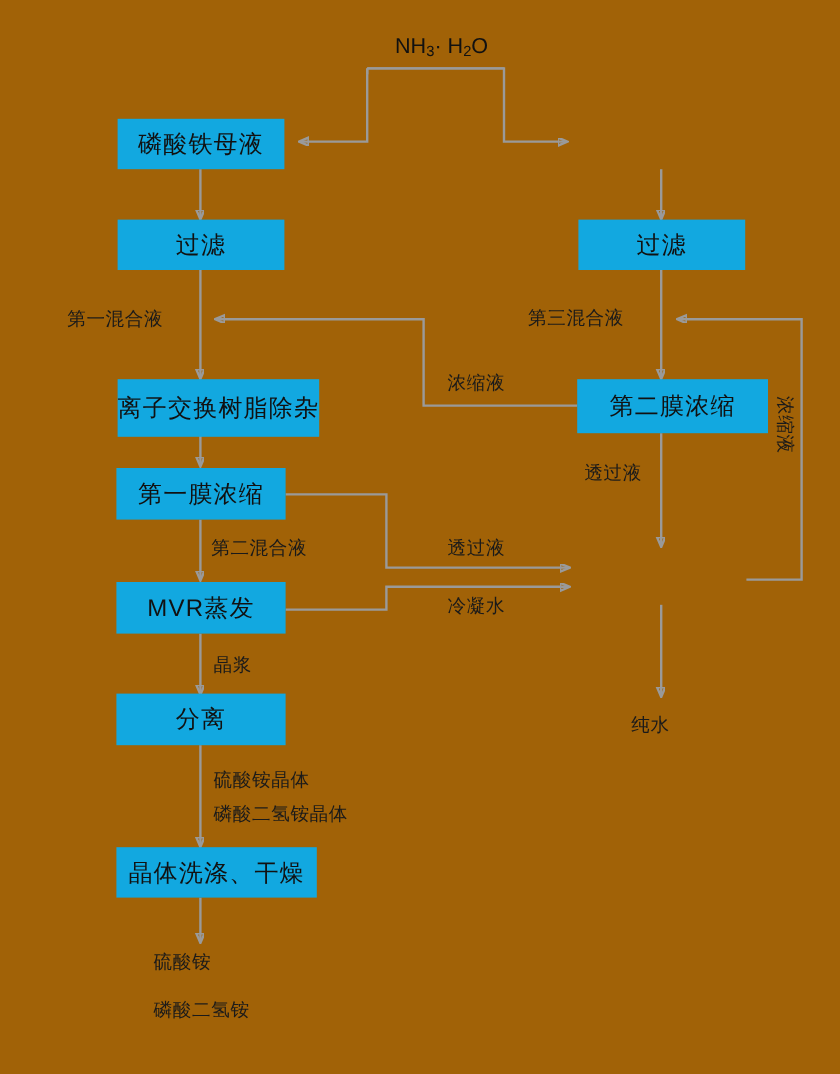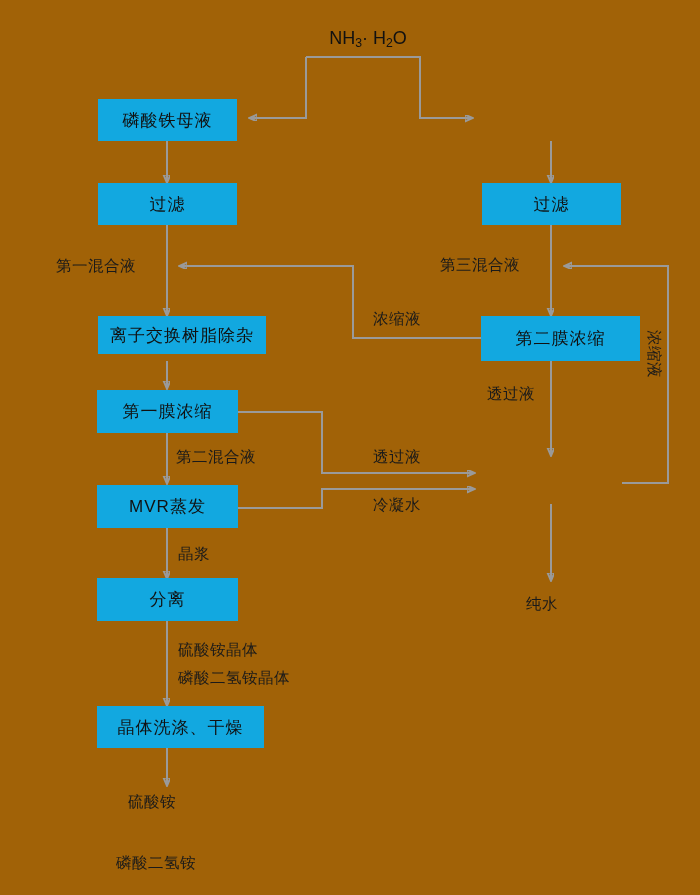--- a/index.html
+++ b/index.html
@@ -15,21 +15,21 @@
     font-family: "Liberation Sans", "DejaVu Sans", sans-serif;
     overflow: hidden;
   }
   .node {
     position: absolute;
     background: #12A8E0;
     color: #111111;
     display: flex;
     align-items: center;
     justify-content: center;
-    font-size: 17px;
+    font-size: 20px;
     letter-spacing: 1px;
     box-sizing: border-box;
     white-space: nowrap;
   }
   .lbl {
     position: absolute;
     color: #1a1a1a;
     font-size: 15.5px;
     white-space: nowrap;
     letter-spacing: 0.5px;
@@ -120,21 +120,21 @@
     <span>NH</span><sub>3</sub><span>· H</span><sub>2</sub><span>O</span>
   </div>
 
   <div class="node" style="left:98px; top:99px; width:139px; height:42px;">磷酸铁母液</div>
 
 
   <div class="node" style="left:98px; top:183px; width:139px; height:42px;">过滤</div>
 
   <div class="node" style="left:482px; top:183px; width:139px; height:42px;">过滤</div>
 
-  <div class="node" style="left:98px; top:316px; width:168px; height:38px;">离子交换树脂除杂</div>
+  <div class="node" style="left:98px; top:316px; width:168px; height:48px;">离子交换树脂除杂</div>
 
   <div class="node" style="left:481px; top:316px; width:159px; height:45px;">第二膜浓缩</div>
 
   <div class="node" style="left:97px; top:390px; width:141px; height:43px;">第一膜浓缩</div>
 
   <div class="node" style="left:97px; top:485px; width:141px; height:43px;">MVR蒸发</div>
 
 
   <div class="node" style="left:97px; top:578px; width:141px; height:43px;">分离</div>
 
@@ -159,15 +159,15 @@
   <div class="lbl" style="left:178px; top:544px;">晶浆</div>
 
   <div class="lbl" style="left:178px; top:640px;">硫酸铵晶体</div>
 
   <div class="lbl" style="left:178px; top:668px;">磷酸二氢铵晶体</div>
 
   <div class="lbl" style="left:526px; top:594px;">纯水</div>
 
   <div class="lbl" style="left:128px; top:792px;text-align:right;">硫酸铵</div>
 
-  <div class="lbl" style="left:116px; top:832px;margin-top:21px;">磷酸二氢铵</div>
+  <div class="lbl" style="left:128px; top:832px;">磷酸二氢铵</div>
 
 </div>
 
 </body></html>

